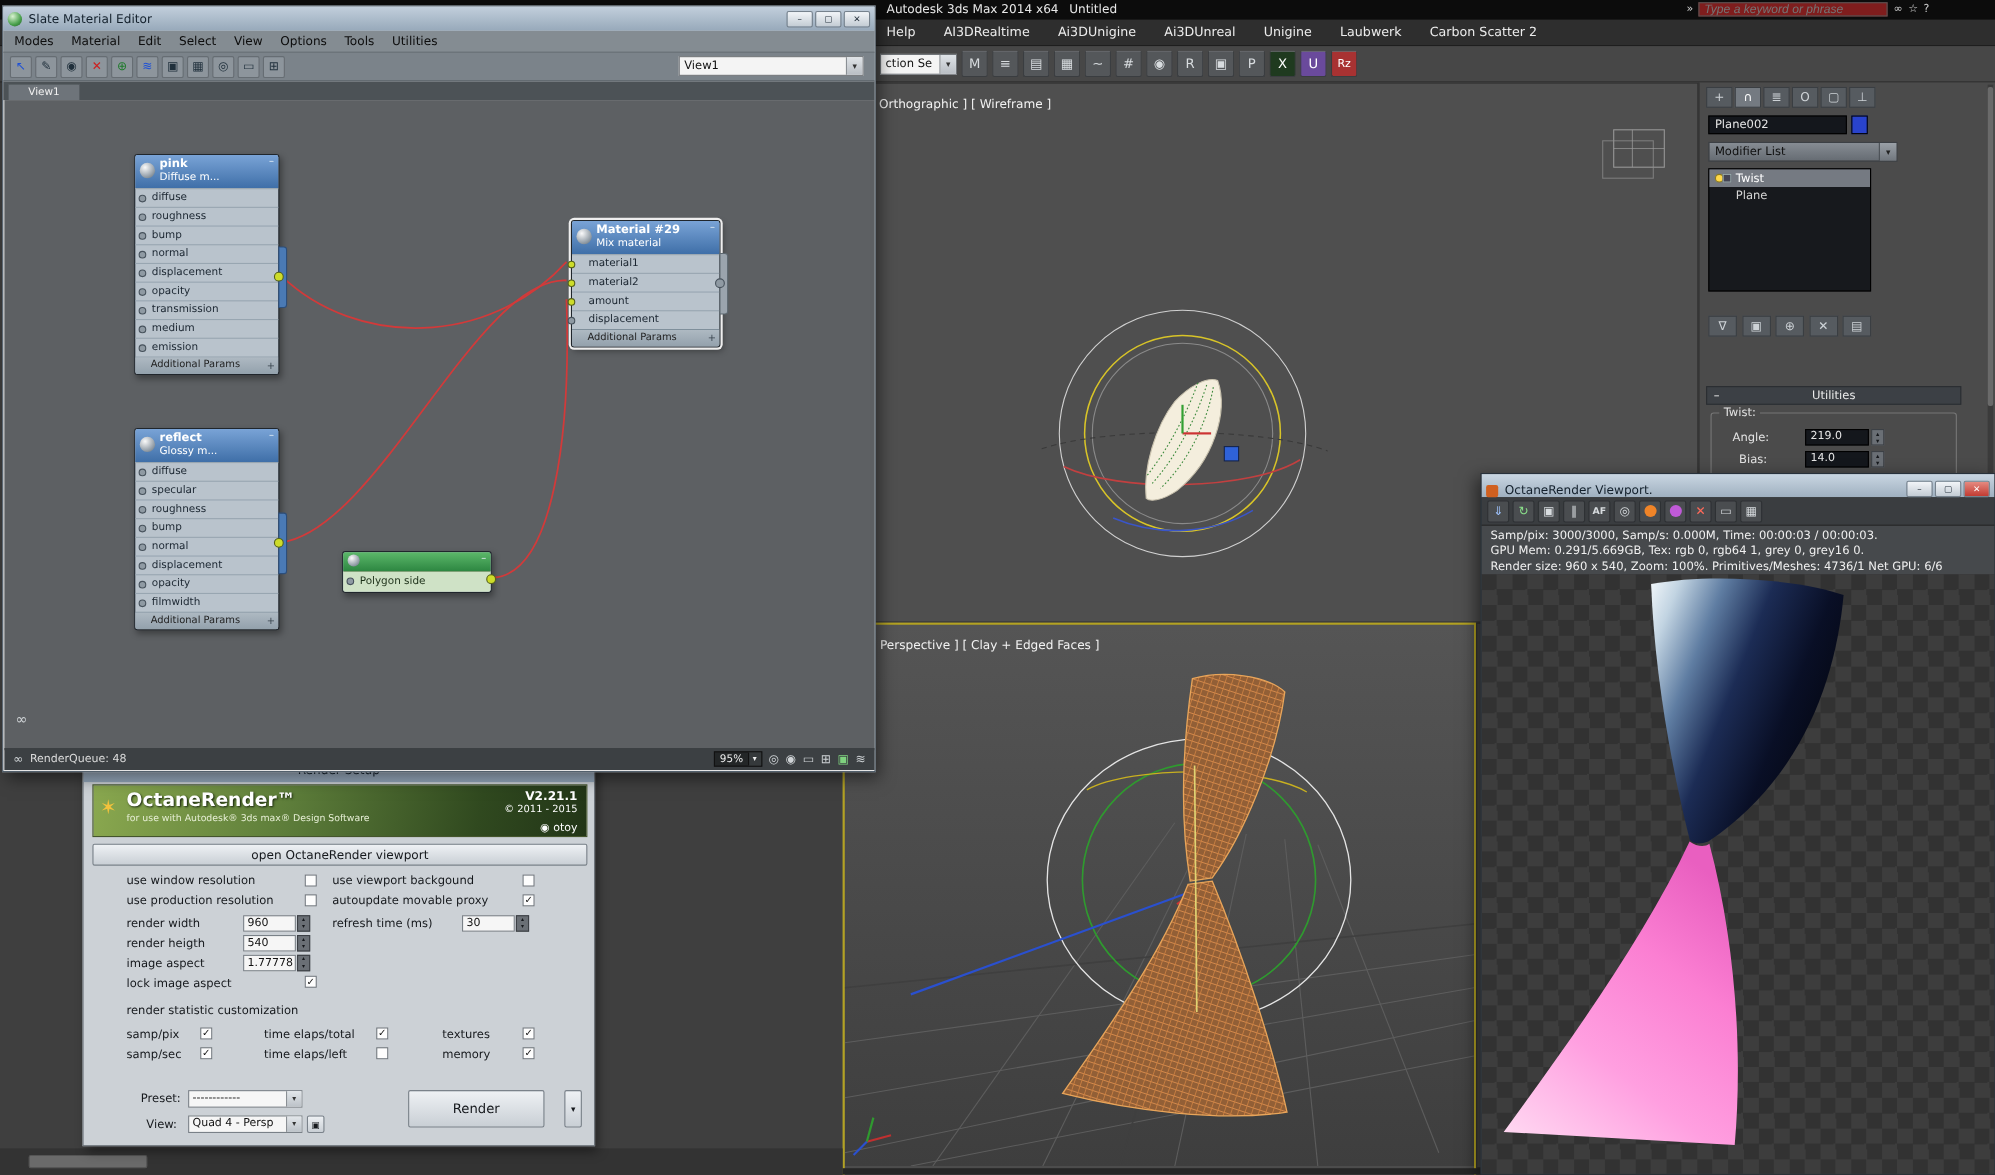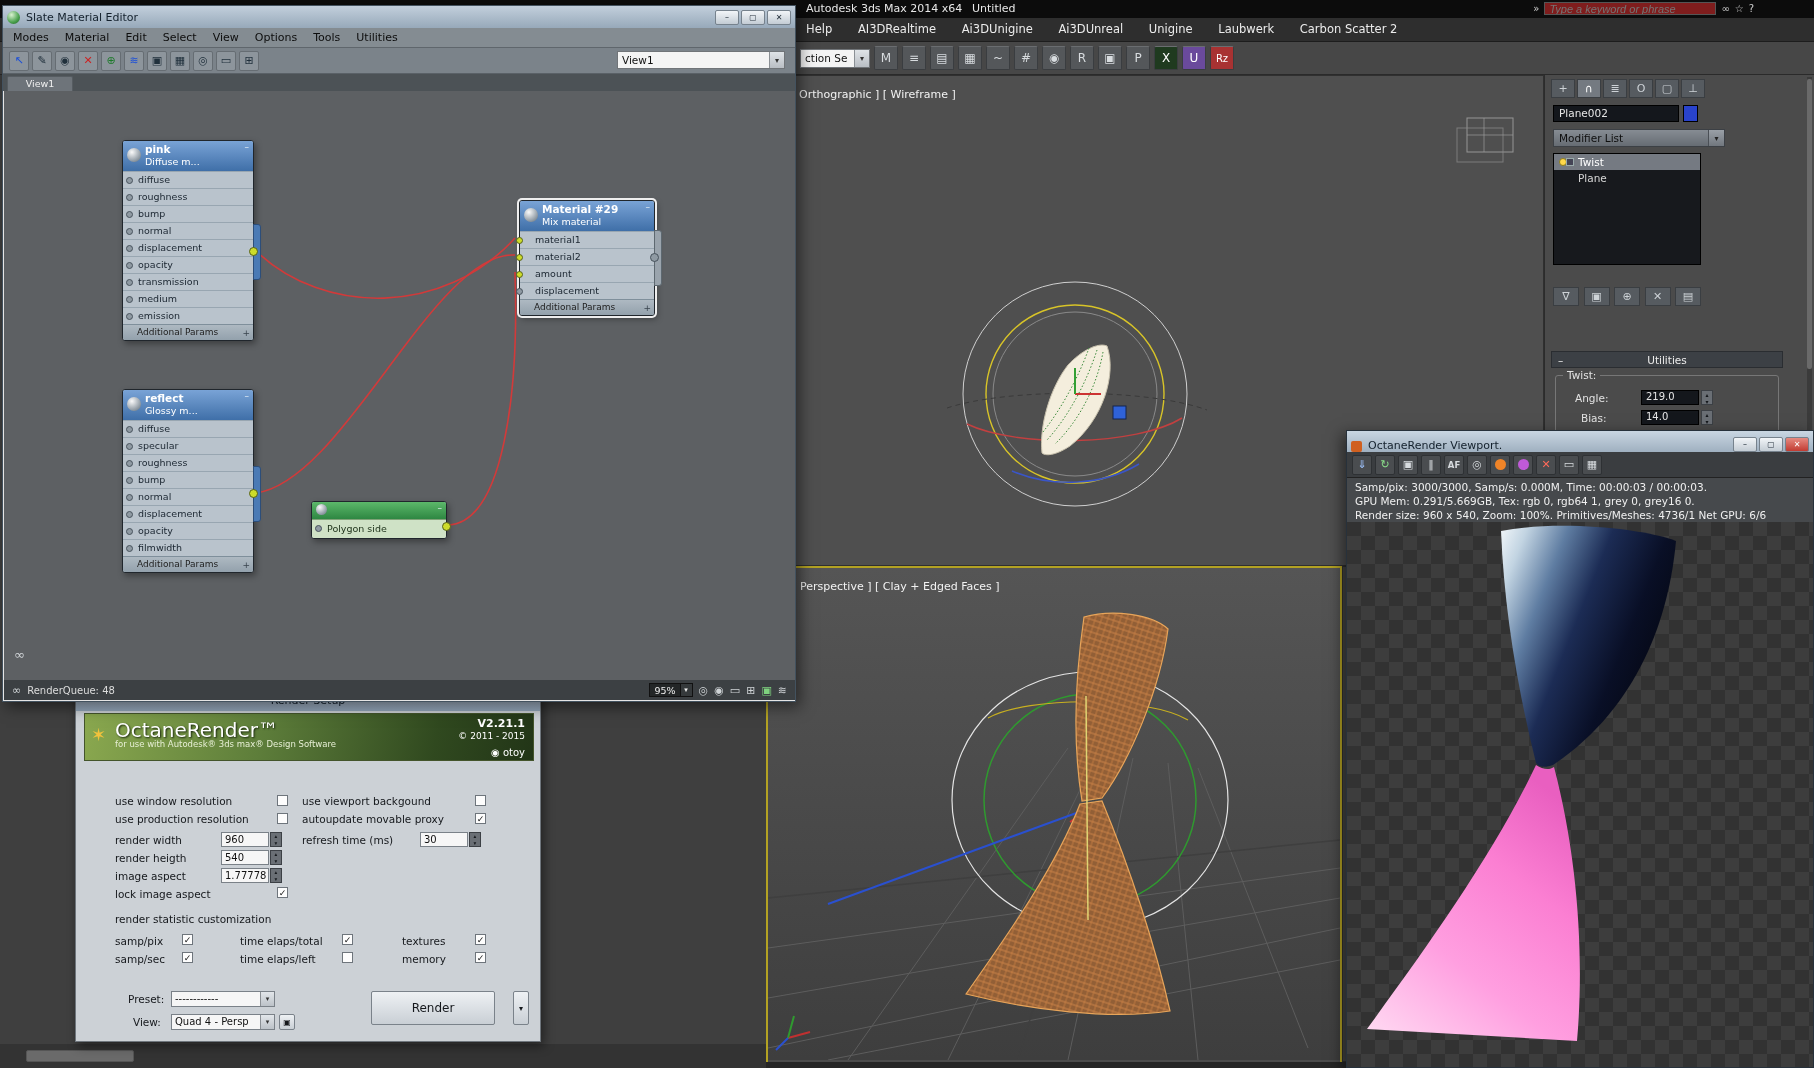--- a/index.html
+++ b/index.html
@@ -51,21 +51,21 @@
   .grp-cap{position:absolute;background:#4b4b4b;padding:0 4px;font-size:10.5px;color:#e2e2e2}
   .spin{display:inline-flex;flex-direction:column;width:12px;background:#6a6f75;border:1px solid #3c4045}
   .spin i{height:7px;font-size:6px;line-height:7px;text-align:center;color:#15181c}
   .cb{width:11px;height:11px;background:#fdfdfd;border:1px solid #6e757c;display:inline-block;font-size:9px;line-height:10px;text-align:center;color:#111}
 
   
   .rsd{left:75px;top:690px;width:466px;height:352px;background:#ccd1d6;border:1px solid #6f767d;box-shadow:3px 4px 10px rgba(0,0,0,.45);font-size:10.5px;color:#15181c}
   .rsd-title{height:20px;background:linear-gradient(#bccadb,#93a7bb);text-align:center;font-size:11px;line-height:20px;color:#14222f}
   .banner{position:absolute;left:8px;top:22px;width:450px;height:48px;background:linear-gradient(100deg,#8aa84f,#5d7d3a 40%,#30491f 78%,#223517);border:1px solid #44552c;color:#fff;overflow:hidden}
   .banner .logo{position:absolute;left:6px;top:10px;font-size:18px;color:#f2c23c}
-  .banner .brand{position:absolute;left:30px;top:4px;font-size:20px;font-weight:normal;text-shadow:1px 1px 2px #16230c}
+  .banner .brand{position:absolute;left:30px;top:4px;font-size:17px;font-weight:bold;text-shadow:1px 1px 2px #16230c}
   .banner .tag{position:absolute;left:30px;top:25px;font-size:8.5px;color:#e7efd5}
   .banner .ver{position:absolute;right:8px;top:3px;font-size:11px;font-weight:bold}
   .banner .yrs{position:absolute;right:8px;top:17px;font-size:9px}
   .banner .otoy{position:absolute;right:8px;bottom:2px;font-size:10px}
   .btn{background:linear-gradient(#eef1f4,#c9cfd5);border:1px solid #7a828a;border-radius:2px;font-size:11px;color:#15181c;display:flex;align-items:center;justify-content:center}
   .lbl{position:absolute;white-space:nowrap}
   .wfld{position:absolute;background:#f6f6f6;border:1px solid #7a8188;font-size:10px;color:#111;padding:0 3px;height:15px;line-height:13px}
   .rsd .cb{position:absolute}
   .rsd .spin{position:absolute;height:15px}
   .rsd .spin i{height:6.5px;font-size:5.5px;line-height:6.5px}
@@ -323,20 +323,21 @@
 
     <div class="banner">
       <span class="logo">✶</span>
       <span class="brand">OctaneRender™</span>
       <span class="tag">for use with Autodesk® 3ds max® Design Software</span>
       <span class="ver">V2.21.1</span>
       <span class="yrs">© 2011 - 2015</span>
       <span class="otoy">◉ <i>otoy</i></span>
     </div>
 
+    <div class="abs btn" style="left:8px;top:76px;width:450px;height:20px">open OctaneRender viewport</div>
 
     <span class="lbl" style="left:39px;top:104px">use window resolution</span>
     <span class="cb" style="left:201px;top:104px"></span>
     <span class="lbl" style="left:226px;top:104px">use viewport backgound</span>
     <span class="cb" style="left:399px;top:104px"></span>
 
     <span class="lbl" style="left:39px;top:122px">use production resolution</span>
     <span class="cb" style="left:201px;top:122px"></span>
     <span class="lbl" style="left:226px;top:122px">autoupdate movable proxy</span>
     <span class="cb" style="left:399px;top:122px"><i>✓</i></span>

